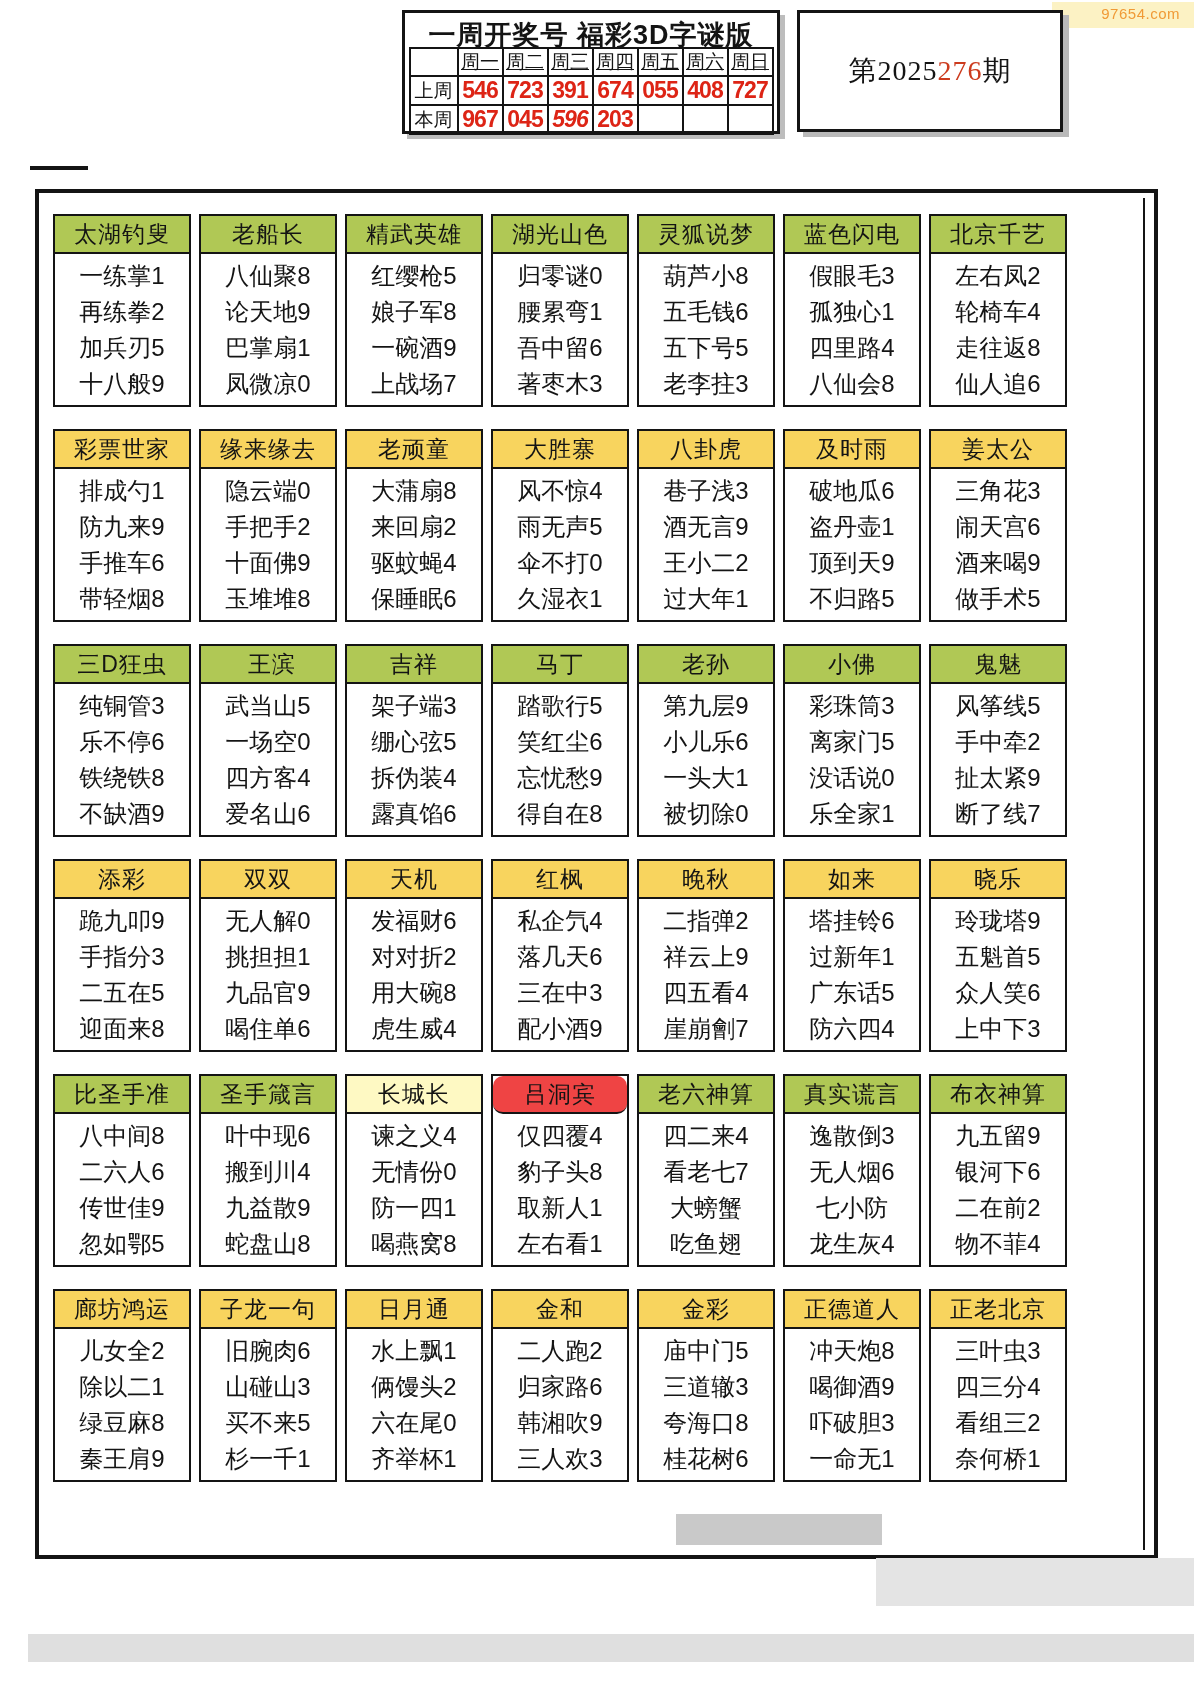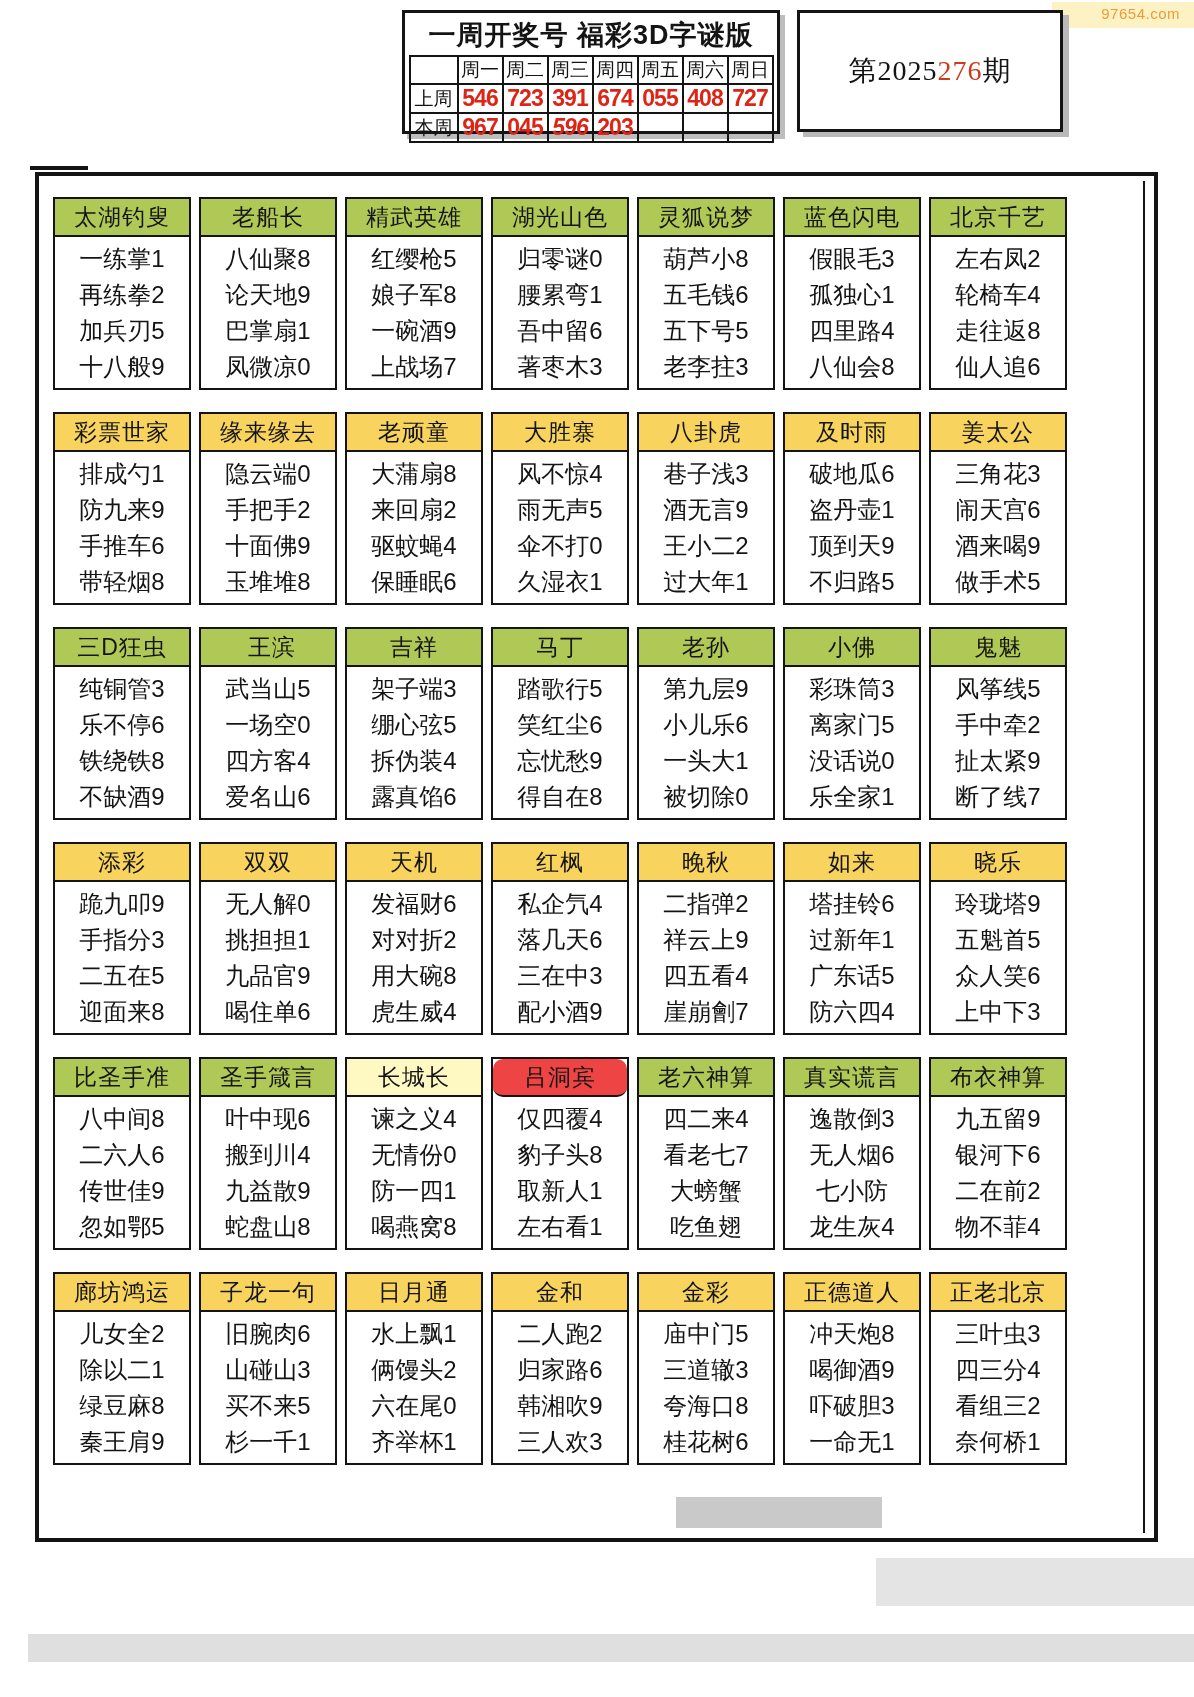--- a/index.html
+++ b/index.html
@@ -9,40 +9,40 @@
     overflow:hidden;
   }
   
   .wm-band{position:absolute;top:2px;right:0;width:142px;height:26px;background:#fcf2c4;}
   .wm-text{position:absolute;top:5px;right:14px;font-size:15px;letter-spacing:.5px;}
 
   
   .weekly-box{position:absolute;left:402px;top:10px;width:378px;height:124px;
     border:3px solid #141414;box-sizing:border-box;background:#fff;
     box-shadow:5px 5px 0 #bdbdbd;}
-  .weekly-title{height:42px;line-height:44px;text-align:center;font-size:27px;font-weight:bold;letter-spacing:1px;}
+  .weekly-title{height:34px;line-height:44px;text-align:center;font-size:27px;font-weight:bold;letter-spacing:1px;}
   table.weekly{border-collapse:collapse;margin:0 auto;table-layout:fixed;}
   table.weekly td,table.weekly th{border:2px solid #141414;text-align:center;padding:0;box-sizing:border-box;}
   table.weekly .lbl-col{width:48px;}
-  table.weekly .day-col{width:45px;}
+  table.weekly .day-col{width:45px;text-decoration:underline;}
   table.weekly tr{height:25px;}
   .day-hdr,.row-lbl{font-family:"Liberation Serif","DejaVu Serif",serif;font-size:19px;font-weight:normal;}
   .wk-num{font-size:23px;font-weight:bold;letter-spacing:-1px;}
 
   
   .issue-box{position:absolute;left:797px;top:10px;width:266px;height:122px;
     border:3px solid #141414;box-sizing:border-box;background:#fff;
     box-shadow:6px 5px 0 #b9b9b9;
     display:flex;align-items:center;justify-content:center;
     font-family:"Liberation Serif","DejaVu Serif",serif;font-size:28px;letter-spacing:1px;}
 
   .tl-line{position:absolute;left:30px;top:166px;width:58px;height:4px;background:#141414;}
 
   
-  .main-box{position:absolute;left:35px;top:172px;width:1123px;height:1370px;
+  .main-box{position:absolute;left:35px;top:189px;width:1123px;height:1370px;
     border:4px solid #141414;box-sizing:border-box;background:#fff;}
   .inner-right-line{position:absolute;top:5px;bottom:5px;right:9px;width:2px;background:#141414;}
   .grid{position:absolute;left:14px;top:21px;
     display:grid;grid-template-columns:repeat(7,138px);grid-auto-rows:193px;
     column-gap:8px;row-gap:22px;}
   .card{border:2px solid #141414;box-sizing:border-box;background:#fff;display:flex;flex-direction:column;}
   .card-header{height:36px;flex:0 0 36px;border-bottom:2px solid #141414;
     display:flex;align-items:center;justify-content:center;
     font-size:23px;letter-spacing:1px;white-space:nowrap;}
   .card-body{flex:1;display:flex;flex-direction:column;align-items:center;justify-content:center;}

